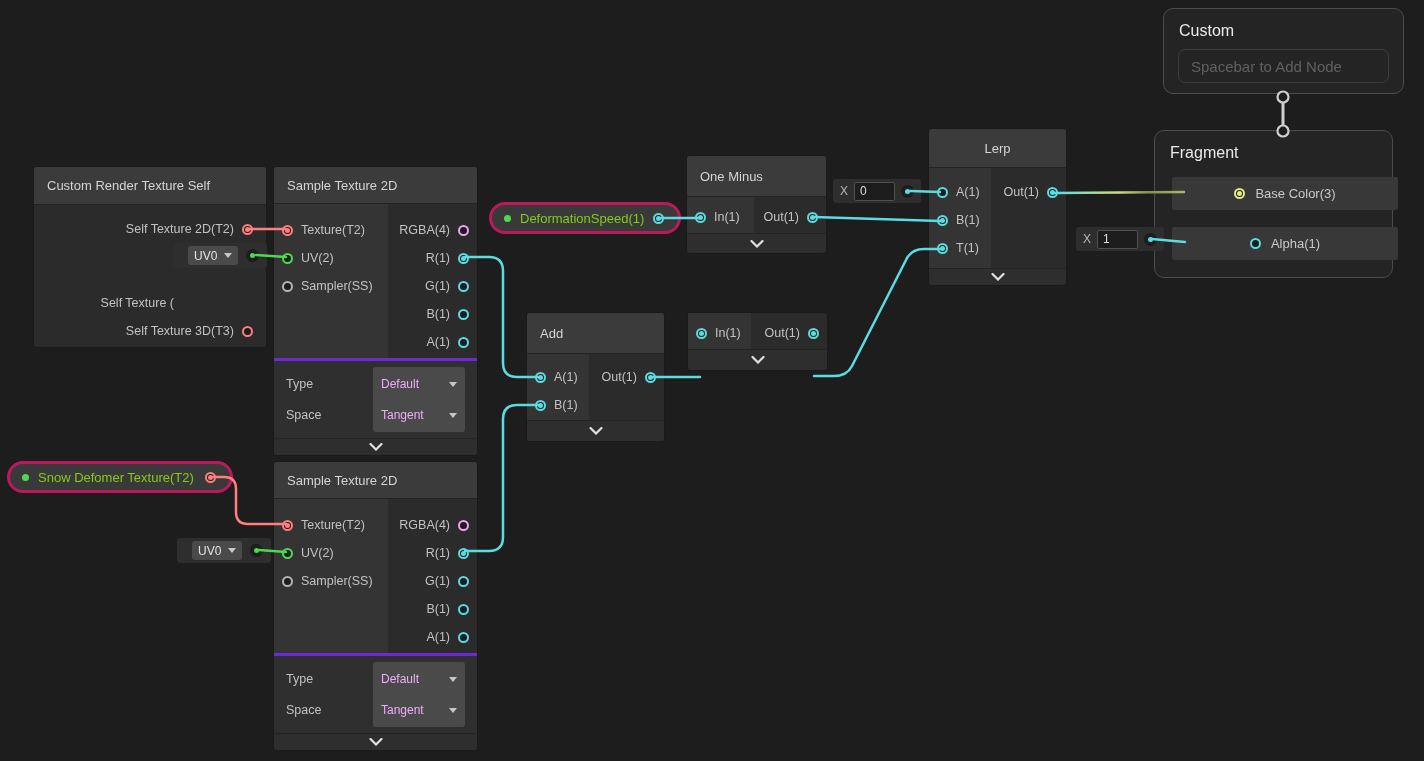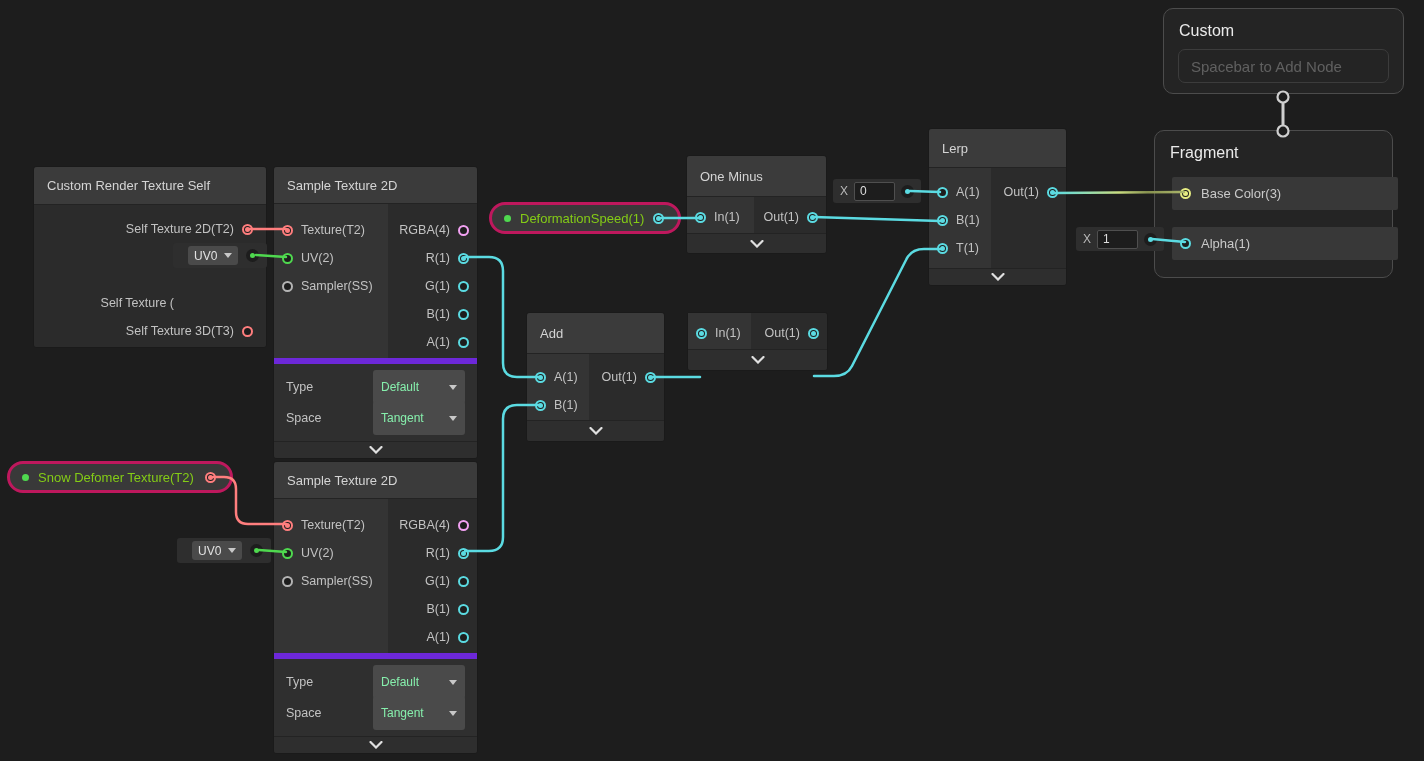--- a/index.html
+++ b/index.html
@@ -17,26 +17,26 @@
   .prow{height:28px;display:flex;align-items:center;gap:8px;padding:0 8px;
         font-size:12.5px;color:#c2c2c2;white-space:nowrap;}
   .prow.out{justify-content:flex-end;}
   .plabel{pointer-events:none;}
   .port{flex:none;width:11px;height:11px;border-radius:50%;border:2px solid currentColor;
         background:#1d1d1d;position:relative;}
   .port.conn::after{content:"";position:absolute;inset:1px;border-radius:50%;background:currentColor;}
   .c-cy{color:#5bdbe2}.c-rd{color:#ff7e7e}.c-gn{color:#4fd94f}
   .c-pk{color:#f2a1f2}.c-yl{color:#e6ec82}.c-gy{color:#b4b4b4}
 
-  .controls{background:#2f2f2f;border-top:6px solid #6d28d9;padding:9px 12px;
+  .controls{background:#2f2f2f;border-top:3px solid #6d28d9;padding:9px 12px;
             display:flex;flex-direction:column;gap:3px;}
   .ctl-row{height:28px;display:flex;align-items:center;justify-content:space-between;
            font-size:12.5px;color:#c2c2c2;}
   .ddl{width:92px;height:34px;background:#4a4a4a;border-radius:3px;display:flex;align-items:center;
-       padding:0 8px;font-size:12px;color:#86efac;text-align:right;}
+       padding:0 8px;font-size:12px;color:#f0abfc;text-align:right;}
   .dd-arrow{margin-left:auto;width:0;height:0;border-left:4px solid transparent;
             border-right:4px solid transparent;border-top:5px solid #c8c8c8;}
   .footer{background:#2e2e2e;border-top:1px solid #232323;display:flex;align-items:center;
           justify-content:center;border-radius:0 0 3px 3px;}
 
   
   .pill{position:absolute;height:32px;border-radius:16px;background:#393939;border:3px solid #be185d;
         display:flex;align-items:center;gap:9px;padding:0 14px 0 12px;font-size:13px;color:#84cc16;z-index:2;}
   .pill-dot{flex:none;width:7px;height:7px;border-radius:50%;background:#4fd94f;}
   .pill .port{margin-left:auto;}
@@ -51,21 +51,21 @@
   .uvddl{width:50px;height:19px;background:#4a4a4a;border-radius:3px;display:flex;align-items:center;
          padding:0 6px;font-size:12px;color:#e2e2e2;}
   .uvwidget{padding-left:15px;gap:8px;}
 
   
   .block{position:absolute;background:#242424;border:1px solid #4c4c4c;border-radius:10px;z-index:2;}
   .block-title{font-size:16px;color:#eaeaea;padding:13px 0 0 15px;}
   .ghostbox{margin:9px 14px 0 14px;height:34px;border:1px solid #3c3c3c;border-radius:7px;
             display:flex;align-items:center;padding:0 12px;font-size:15px;color:#606060;}
   .brow{position:absolute;left:17px;width:226px;height:33px;background:#383838;border-radius:2px;
-        display:flex;align-items:center;gap:10px;padding:0 8px;font-size:13px;color:#c9c9c9;}
+        display:flex;align-items:center;gap:10px;padding:0 8px;font-size:13px;color:#c9c9c9;justify-content:center;}
 
   .wires{position:absolute;left:0;top:0;z-index:4;pointer-events:none;}
   .chev{display:block;}
 </style>
 </head>
 <body>
 
 <div class="canvas">
 
   <div class="node" style="left:33px;top:166px;width:234px;">
@@ -287,21 +287,21 @@
       </div>
     </div>
     <div class="footer" style="height:21px;">
       <svg class="chev" width="14" height="8" viewBox="0 0 14 8">
           <path d="M1.5 1 L7 6.5 L12.5 1" stroke="#e0e0e0" stroke-width="2.2" fill="none" stroke-linecap="round"></path>
         </svg>
     </div>
   </div>
 
   <div class="node" style="left:928px;top:128px;width:139px;">
-    <div class="ntitle" style="height:39px;">
+    <div class="ntitle" style="height:39px;justify-content:center;">
       <span>Lerp</span>
     </div>
     <div class="nbody" style="height:100px;">
       <div class="cin" style="width:62px;padding-top:10px;">
         <div class="prow">
             <span class="port c-cy"></span>
           <span class="plabel">A(1)</span>
           </div>
         <div class="prow">
             <span class="port conn c-cy"></span>

